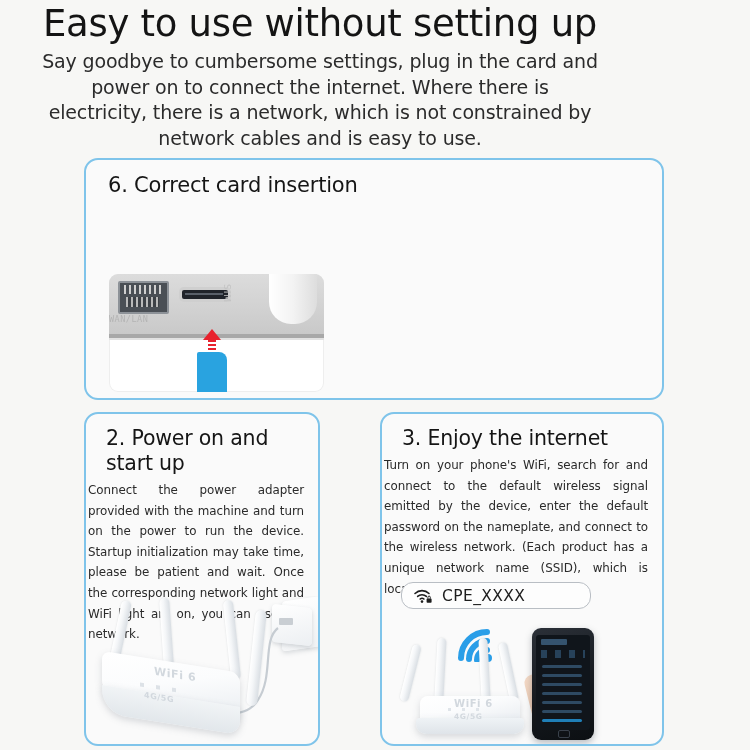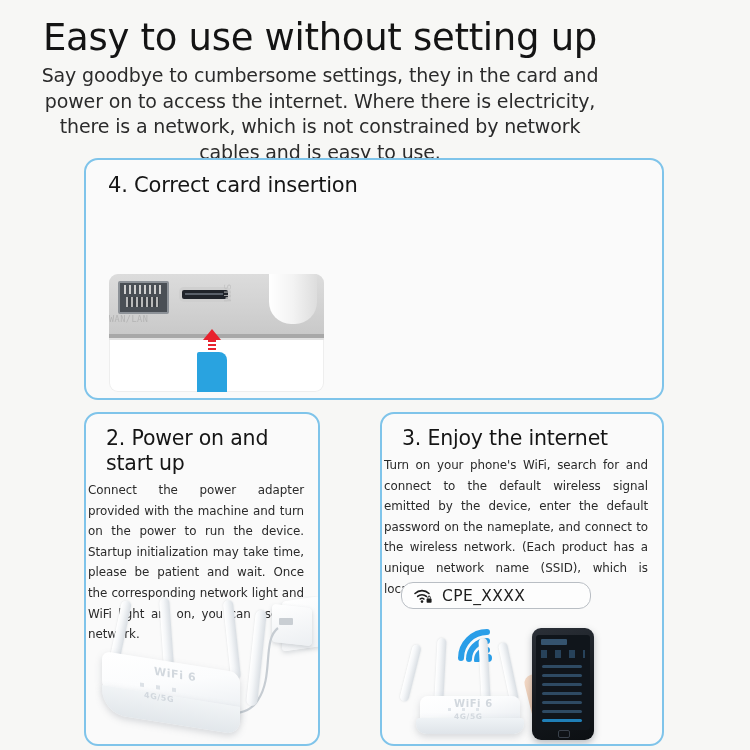--- a/index.html
+++ b/index.html
@@ -12,21 +12,21 @@
     background: #f7f7f5;
     font-family: "DejaVu Sans", "Liberation Sans", sans-serif;
     color: #1c1c1c;
     overflow: hidden;
     position: relative;
   }
 
   
   .header {
     width: 640px;
-    padding-top: 16px;
+    padding-top: 2px;
     text-align: center;
   }
   .page-title {
     font-size: 37px;
     line-height: 44px;
     font-weight: 400;
     letter-spacing: -0.3px;
     color: #141414;
     margin: 0;
     padding: 0 20px;
@@ -304,25 +304,25 @@
     position: absolute;
     background: linear-gradient(150deg,#f4dbc8 0%,#e4bda4 100%);
     border-radius: 10px;
   }
 </style>
 </head>
 <body>
 
 <div class="header">
   <h1 class="page-title">Easy to use without setting up</h1>
-  <p class="page-subtitle">Say goodbye to cumbersome settings, they in the card and power on to access the internet. Where there is electricity, there is a network, which is not constrained by network cables and is easy to use.</p>
+  <p class="page-subtitle">Say goodbye to cumbersome settings, plug in the card and power on to connect the internet. Where there is electricity, there is a network, which is not constrained by network cables and is easy to use.</p>
 </div>
 
 <div class="card" id="card-1">
-  <h2 class="card-title">4. Correct card insertion</h2>
+  <h2 class="card-title">6. Correct card insertion</h2>
 
   <div class="sim-figure">
     <div class="device-face"></div>
     <div class="device-edge"></div>
     <div class="device-shadowline"></div>
     <div class="ethernet-port"></div>
     <div class="port-label">WAN/LAN</div>
     <div class="sim-slot"></div>
     <div class="sim-text">SIM</div>
     <div class="antenna-base"></div>

